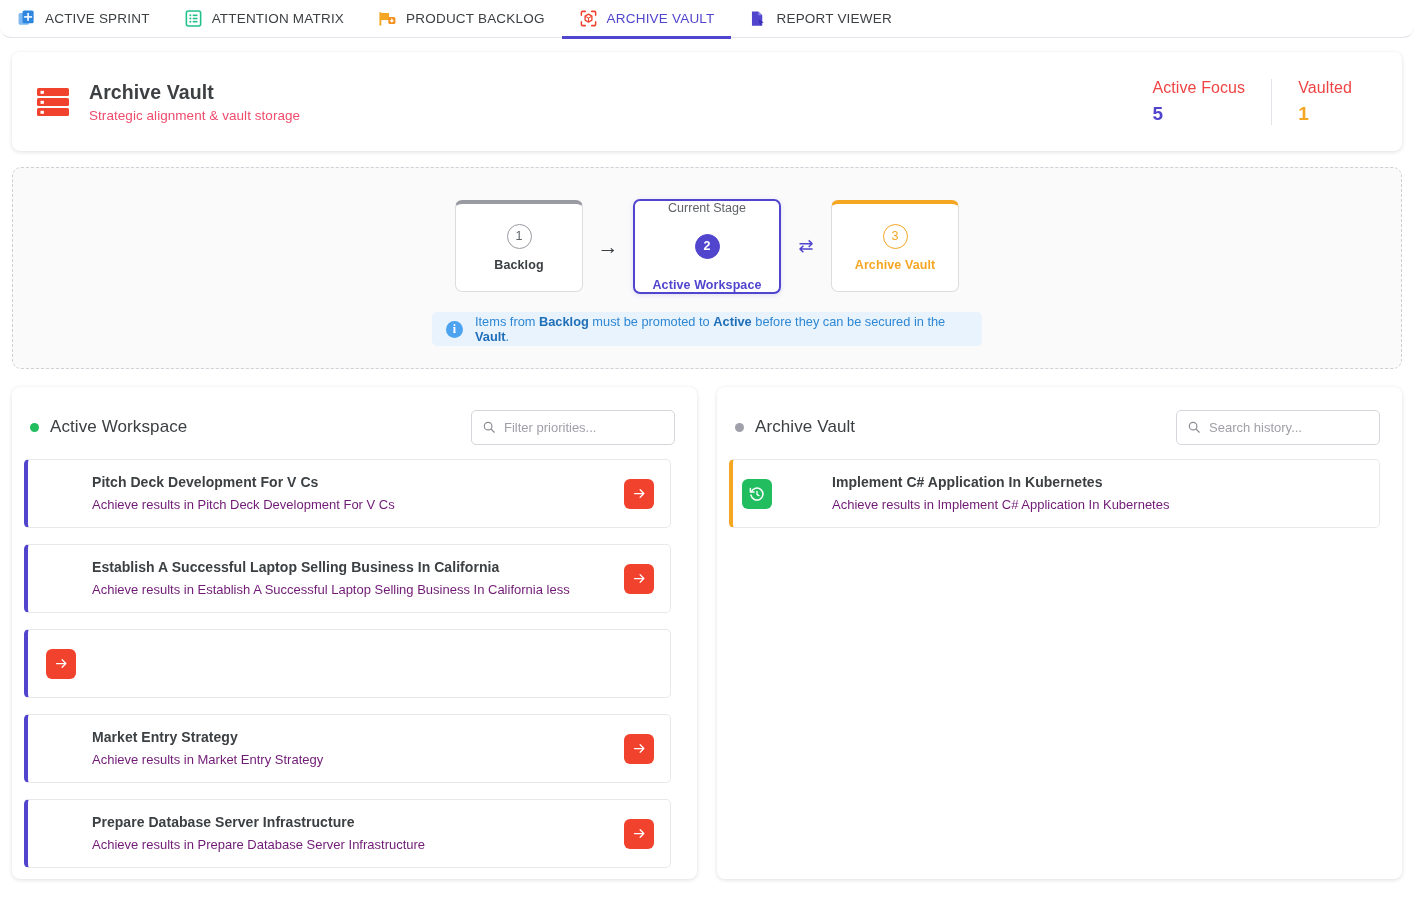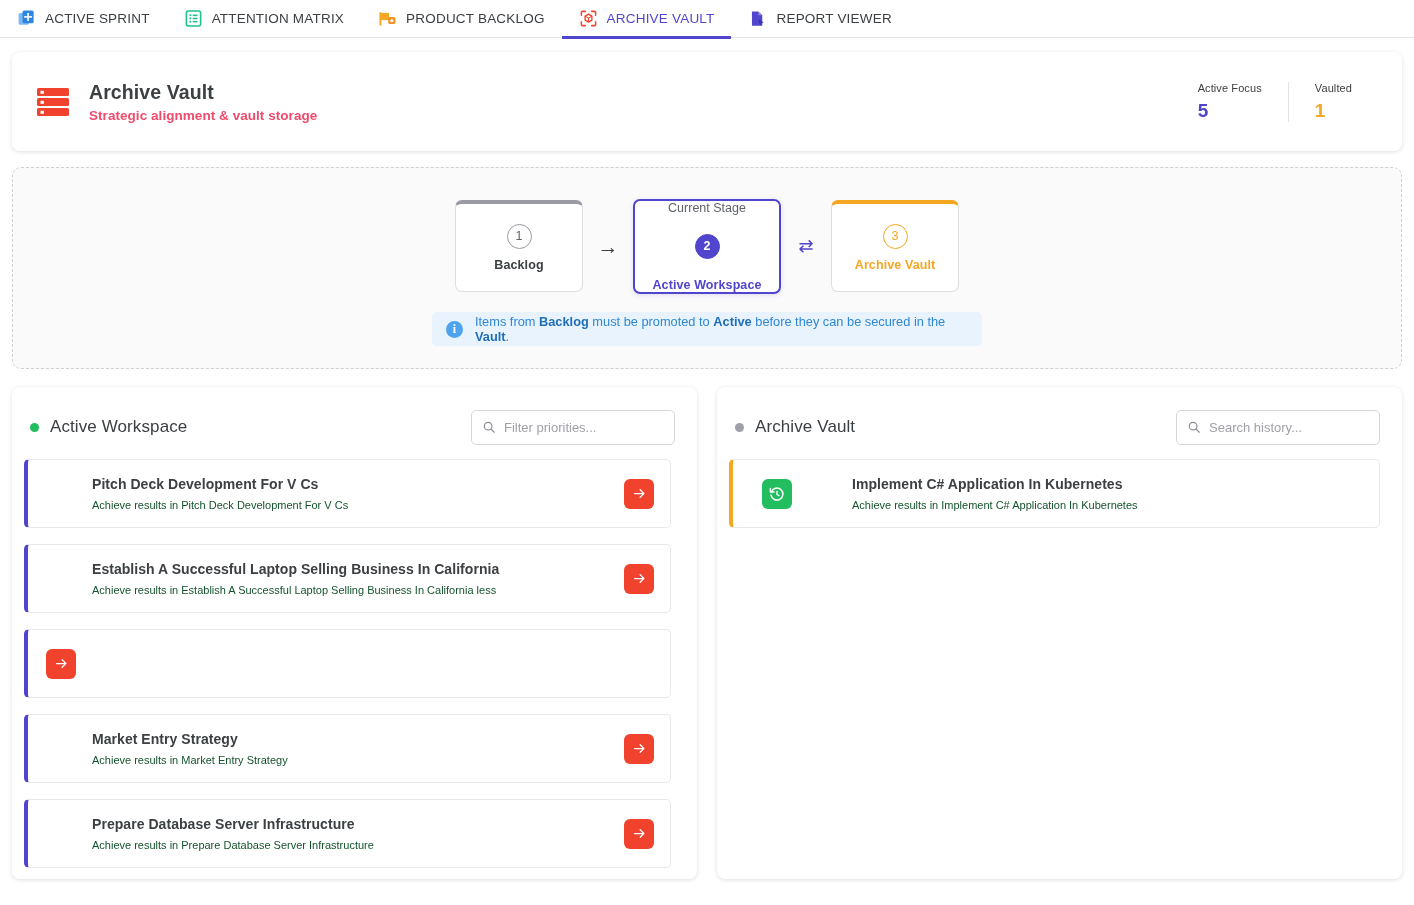--- a/index.html
+++ b/index.html
@@ -14,20 +14,21 @@
   
   .tabbar {
     height: 38px;
     display: flex;
     align-items: center;
     gap: 0px;
     padding: 0 0 0 0;
     border-bottom: 1px solid #e4e4ea;
     background: #ffffff;
     position: relative;
+    border-radius: 11px;
   }
   .tab {
     display: flex;
     align-items: center;
     gap: 9px;
     padding: 0 17px;
     height: 38px;
     cursor: pointer;
     position: relative;
     white-space: nowrap;
@@ -71,26 +72,25 @@
     font-weight: bold;
     color: #3c4043;
     letter-spacing: .1px;
     line-height: 1.25;
   }
   .hc-sub {
     font-size: 13.5px;
     color: #ef4b6c;
     margin-top: 3px;
     letter-spacing: .05px;
-    font-weight: bold;
   }
   .hc-stats { display: flex; align-items: stretch; }
   .stat { padding: 0 26px; text-align: left; }
   .stat + .stat { border-left: 1px solid #e3e3e9; }
-  .stat-label { font-size: 11px; color: #404040; letter-spacing: .1px; }
+  .stat-label { font-size: 16px; color: #ef4444; letter-spacing: .1px; }
   .stat-value { font-size: 19px; font-weight: bold; margin-top: 6px; }
   .stat.focus .stat-value { color: #5145cd; }
   .stat.vault .stat-value { color: #f5a623; }
 
   
   .flow {
     margin-top: 16px;
     border: 1px dashed #cfcfd6;
     border-radius: 9px;
     background: #fafafb;
@@ -227,34 +227,34 @@
     border-radius: 5px;
     border-left: 4px solid #5145cd;
     min-height: 69px;
     margin-bottom: 16px;
     display: flex;
     align-items: center;
     padding: 0 16px 0 18px;
     gap: 14px;
     cursor: pointer;
   }
-  .item.vaulted { border-left: 4px solid #f5a623; padding-left: 29px; }
+  .item.vaulted { border-left: 4px solid #f5a623; padding-left: 9px; }
   .item-ico-green {
     width: 30px; height: 30px; border-radius: 6px;
     background: #22bd5f;
     display: flex; align-items: center; justify-content: center;
     flex: none;
   }
   .item-body { flex: 1; min-width: 0; margin-left: 46px; }
   .item-title {
     font-size: 14px; font-weight: bold; color: #3c4043;
     letter-spacing: .05px; line-height: 1.3;
   }
   .item-sub {
-    font-size: 11px; color: #14532d; margin-top: 5px; line-height: 1.3;
+    font-size: 13px; color: #701a75; margin-top: 5px; line-height: 1.3;
   }
   .promote-btn {
     width: 30px; height: 30px; border-radius: 6px;
     background: #f1422e;
     border: none;
     display: flex; align-items: center; justify-content: center;
     cursor: pointer; flex: none;
   }
 </style>
 </head>

